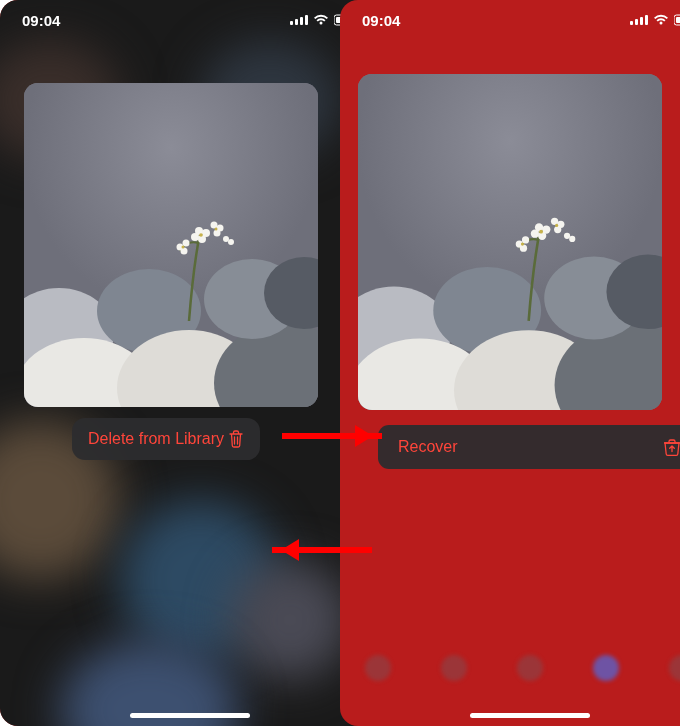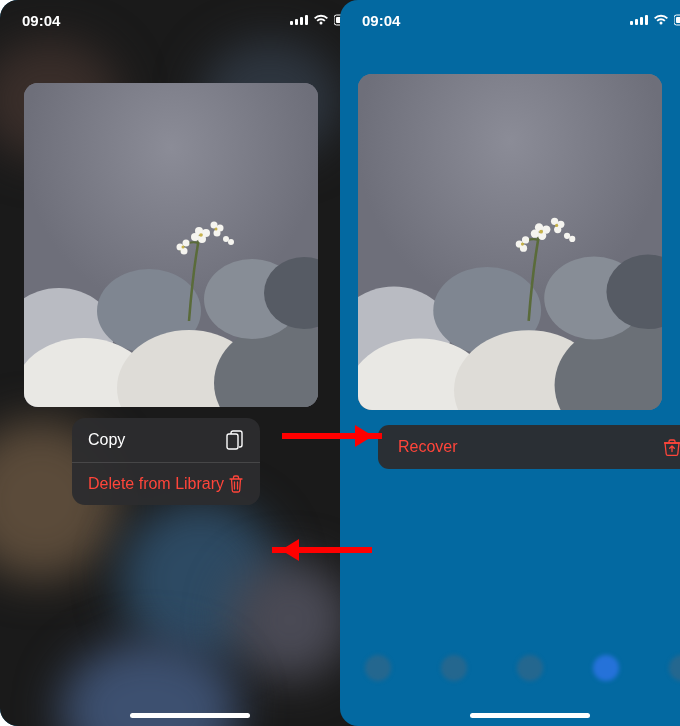--- a/index.html
+++ b/index.html
@@ -12,21 +12,21 @@
     position: relative;
     overflow: hidden;
   }
   .phone {
     position: absolute;
     top: 0;
     width: 380px;
     height: 726px;
     border-radius: 18px;
     overflow: hidden;
-    background: #0369a1;
+    background: #b91c1c;
   }
   .phone.left { left: 0; }
   .phone.right { left: 340px; }
 
   
   .blur-bg {
     position:absolute; inset:0;
     background: linear-gradient(#1a1a1a,#1a1a1a);
     overflow:hidden;
   }
@@ -170,27 +170,20 @@
       </g>
       <g fill="#c7b24a">
           <circle cx="177" cy="152" r="1.8"></circle>
           <circle cx="192" cy="146" r="1.5"></circle>
           <circle cx="159" cy="164" r="1.5"></circle>
         </g>
     </svg>
   </div>
 
   <div class="menu">
-    <div class="menu-row">
-      <span>Copy</span>
-      <svg width="18" height="20" viewBox="0 0 18 20">
-        <rect x="1" y="4" width="11" height="15" rx="2" fill="none" stroke="#fff" stroke-width="1.4"></rect>
-        <path d="M5 4V3a2 2 0 012-2h7a2 2 0 012 2v12a2 2 0 01-2 2h-1" fill="none" stroke="#fff" stroke-width="1.4"></path>
-      </svg>
-    </div>
     <div class="menu-row destructive">
       <span>Delete from Library</span>
       <svg width="16" height="18" viewBox="0 0 16 18">
         <path d="M2 4h12M5.5 4V2.5A1.5 1.5 0 017 1h2a1.5 1.5 0 011.5 1.5V4M3.5 4l.8 11.5A1.5 1.5 0 005.8 17h4.4a1.5 1.5 0 001.5-1.5L12.5 4M6.5 7v7M9.5 7v7" fill="none" stroke="#ff453a" stroke-width="1.3" stroke-linecap="round"></path>
       </svg>
     </div>
   </div>
 
   <div class="home-ind"></div>
 </div>

